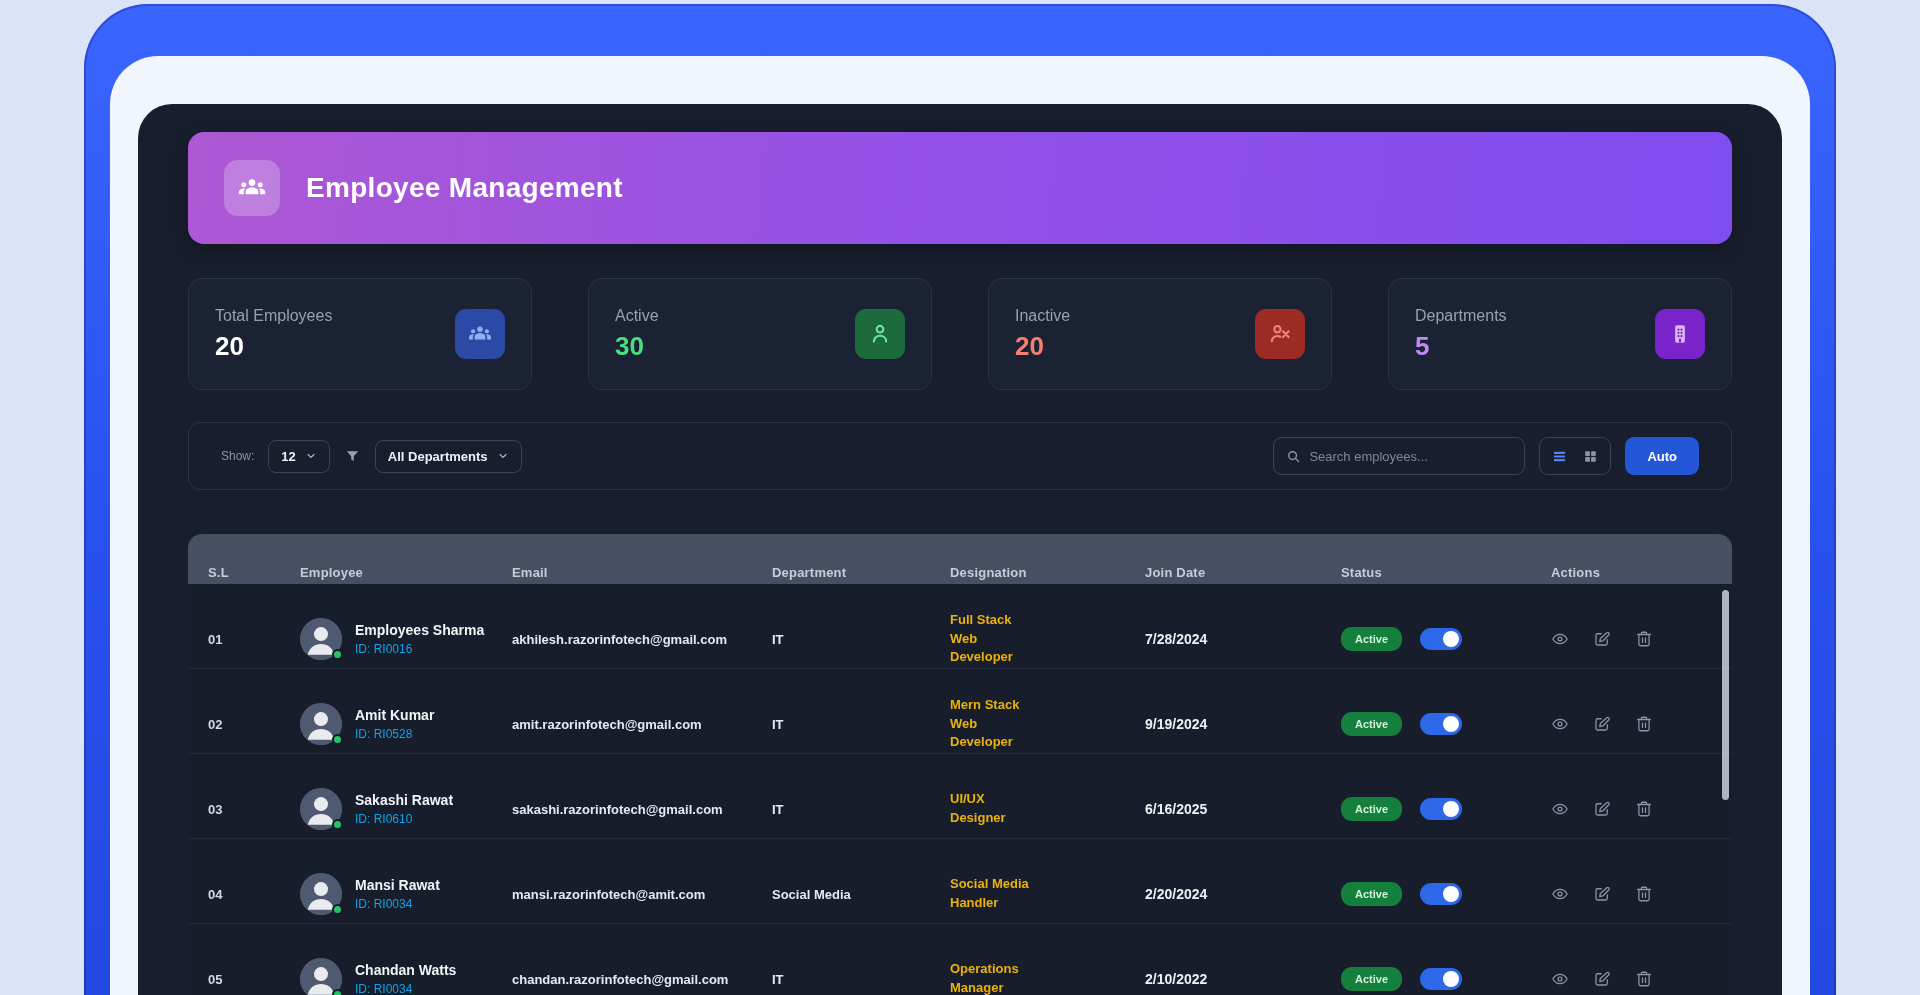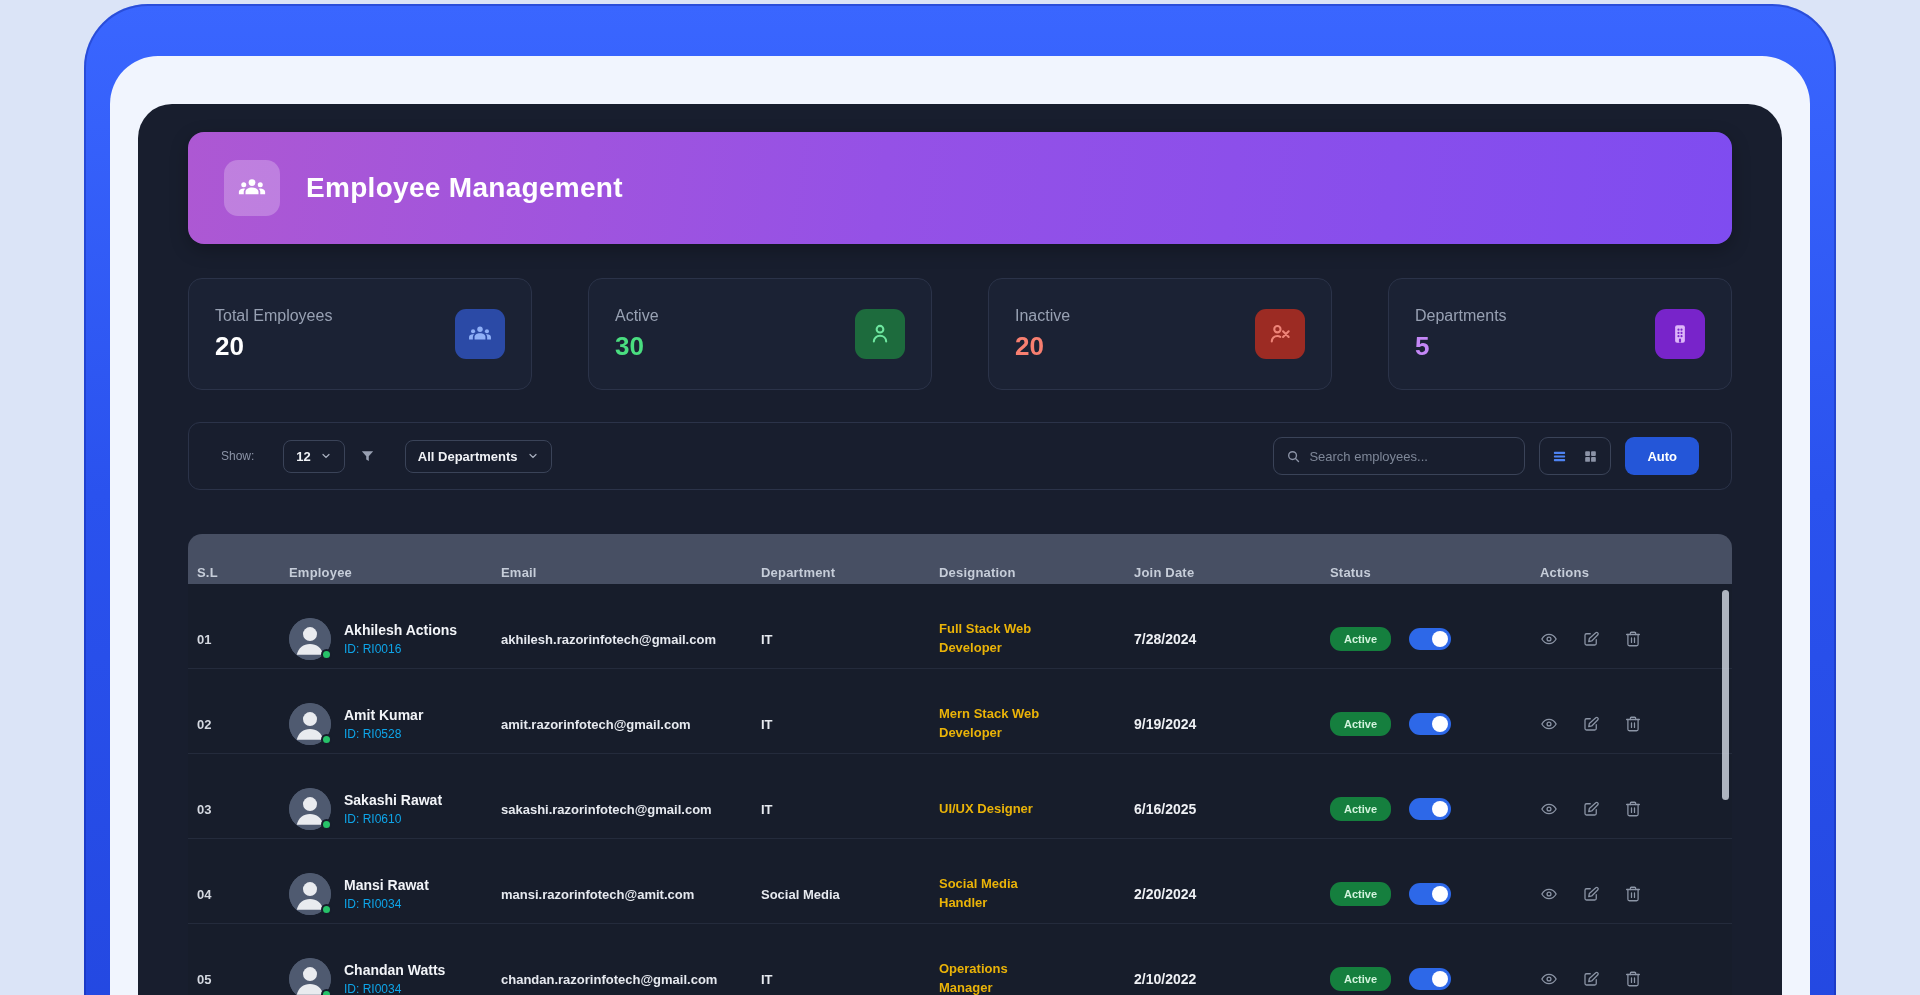--- a/index.html
+++ b/index.html
@@ -56,21 +56,21 @@
   
   .toolbar {
     margin-top:32px; height:68px; border:1px solid #2b3349; border-radius:12px;
     display:flex; align-items:center; justify-content:space-between; padding:0 32px;
   }
   .tb-left, .tb-right { display:flex; align-items:center; gap:14px; }
   .tb-show { color:#8b93a6; font-size:12px; }
   .select-box {
     display:flex; align-items:center; gap:9px; border:1px solid #3a4358;
     border-radius:8px; padding:8px 12px; color:#f0f2f6; font-size:13px;
-    font-weight:700; cursor:pointer; background:transparent;margin-left:15px;
+    font-weight:700; cursor:pointer; background:transparent;
   }
   .chev { width:12px; height:12px; color:#aab1c0; }
   .funnel-btn { color:#98a0b2; display:flex; cursor:pointer; }
   .funnel-btn svg { width:17px; height:17px; }
   .search-wrap {
     display:flex; align-items:center; gap:8px; width:252px; height:38px;
     border:1px solid #3a4358; border-radius:9px; padding:0 12px;
   }
   .search-wrap svg { width:15px; height:15px; color:#8b93a6; flex:0 0 auto; }
   .search-input {
@@ -92,21 +92,21 @@
   }
   
   .table-wrap { margin-top:44px; border-radius:14px 14px 0 0; overflow:hidden; position:relative; }
   .trow {
     display:grid;
     grid-template-columns:92px 212px 260px 178px 195px 196px 210px 1fr;
     align-items:center;
   }
   .thead { background:#474f63; height:50px; }
   .thead .cell { color:#c6cdd9; font-size:13px; font-weight:700; letter-spacing:.2px; }
-  .cell { padding-left:9px;margin-top:26px; }
+  .cell { padding-left:20px;margin-top:26px; }
   .tbody .trow { height:85px; background:#171d2b; border-bottom:1px solid #242b3c; }
   .sl { color:#d4d8e0; font-size:13px; font-weight:700; }
   .emp { display:flex; align-items:center; gap:13px; }
   .avatar {
     position:relative; width:42px; height:42px; border-radius:50%;
     background:#4f5a70; flex:0 0 auto; overflow:visible;
   }
   .avatar svg { width:42px; height:42px; border-radius:50%; display:block; }
   .presence-dot {
     position:absolute; right:-1px; bottom:0; width:11px; height:11px;
@@ -289,21 +289,21 @@
     <div class="cell emp">
       <div class="avatar">
         <svg viewBox="0 0 24 24">
           <circle cx="12" cy="12" r="12" fill="#4f5a70"></circle>
           <circle cx="12" cy="9.2" r="4" fill="#e9ebef"></circle>
           <path d="M4.4 21c.9-4 3.9-6.2 7.6-6.2s6.7 2.2 7.6 6.2z" fill="#e9ebef"></path>
         </svg>
         <span class="presence-dot"></span>
       </div>
       <div>
-        <div class="emp-name">Akhilesh Actions</div>
+        <div class="emp-name">Employees Sharma</div>
         <div class="emp-id">ID: RI0016</div>
       </div>
     </div>
     <div class="cell email-cell">akhilesh.razorinfotech@gmail.com</div>
     <div class="cell dept-cell">IT</div>
     <div class="cell desig-cell">Full Stack Web Developer</div>
     <div class="cell date-cell">7/28/2024</div>
     <div class="cell status-cell">
       <span class="status-pill">Active</span>
       <span class="toggle">

